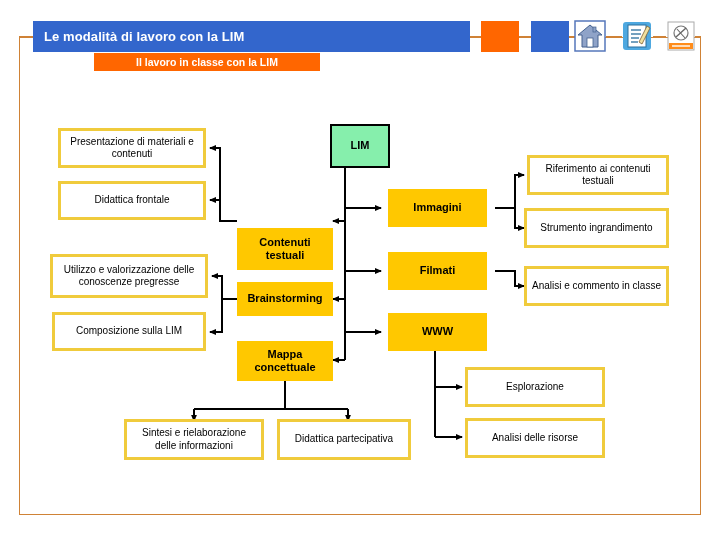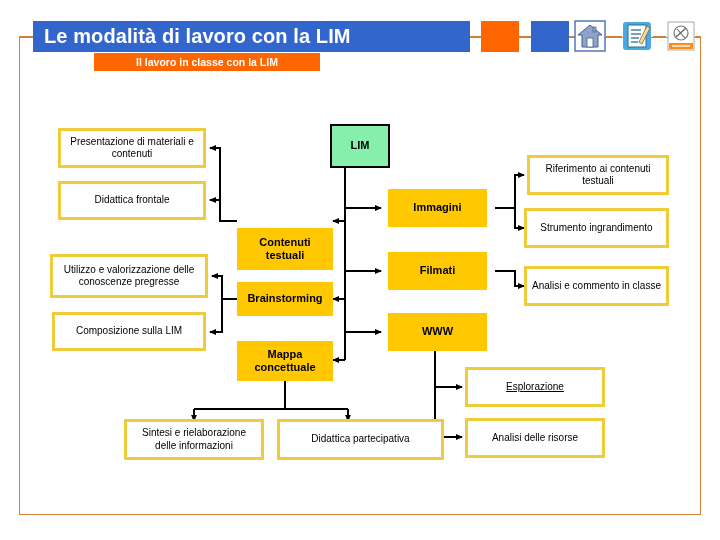--- a/index.html
+++ b/index.html
@@ -42,21 +42,21 @@
     top: 21px;
     width: 437px;
     height: 31px;
     background: #3366cc;
     box-sizing: border-box;
     display: flex;
     align-items: center;
   }
   .title-bar .title-text {
     color: #ffffff;
-    font-size: 20px;
+    font-size: 13px;
     font-weight: bold;
     padding-left: 11px;
     letter-spacing: 0.1px;
     white-space: nowrap;
   }
 
   .subtitle-bar {
     position: absolute;
     left: 94px;
     top: 53px;
@@ -278,33 +278,33 @@
   <div class="node node-white" style="left:50px; top:254px; width:158px; height:44px;">
     <span>Utilizzo e valorizzazione delle conoscenze pregresse</span>
   </div>
   <div class="node node-white" style="left:52px; top:312px; width:154px; height:39px;">
     <span>Composizione sulla LIM</span>
   </div>
 
   <div class="node node-white" style="left:124px; top:419px; width:140px; height:41px;">
     <span>Sintesi e rielaborazione delle informazioni</span>
   </div>
-  <div class="node node-white" style="left:277px; top:419px; width:167px; height:41px;">
+  <div class="node node-white" style="left:277px; top:419px; width:134px; height:41px;">
     <span>Didattica partecipativa</span>
   </div>
 
   <div class="node node-white" style="left:527px; top:155px; width:142px; height:40px;">
     <span>Riferimento ai contenuti testuali</span>
   </div>
   <div class="node node-white" style="left:524px; top:208px; width:145px; height:40px;">
     <span>Strumento ingrandimento</span>
   </div>
   <div class="node node-white" style="left:524px; top:266px; width:145px; height:40px;">
     <span>Analisi e commento in classe</span>
   </div>
-  <div class="node node-white" style="left:465px; top:367px; width:140px; height:40px;text-decoration:underline;">
+  <div class="node node-white" style="left:465px; top:367px; width:140px; height:40px;">
     <span>Esplorazione</span>
   </div>
   <div class="node node-white" style="left:465px; top:418px; width:140px; height:40px;">
     <span>Analisi delle risorse</span>
   </div>
 
 </div>
 
 </body></html>

